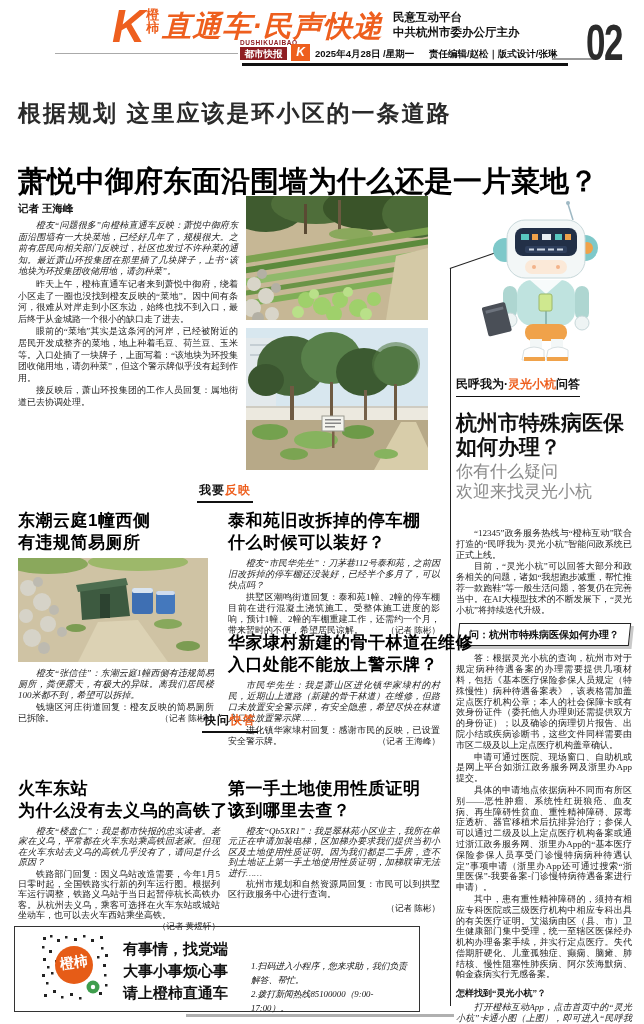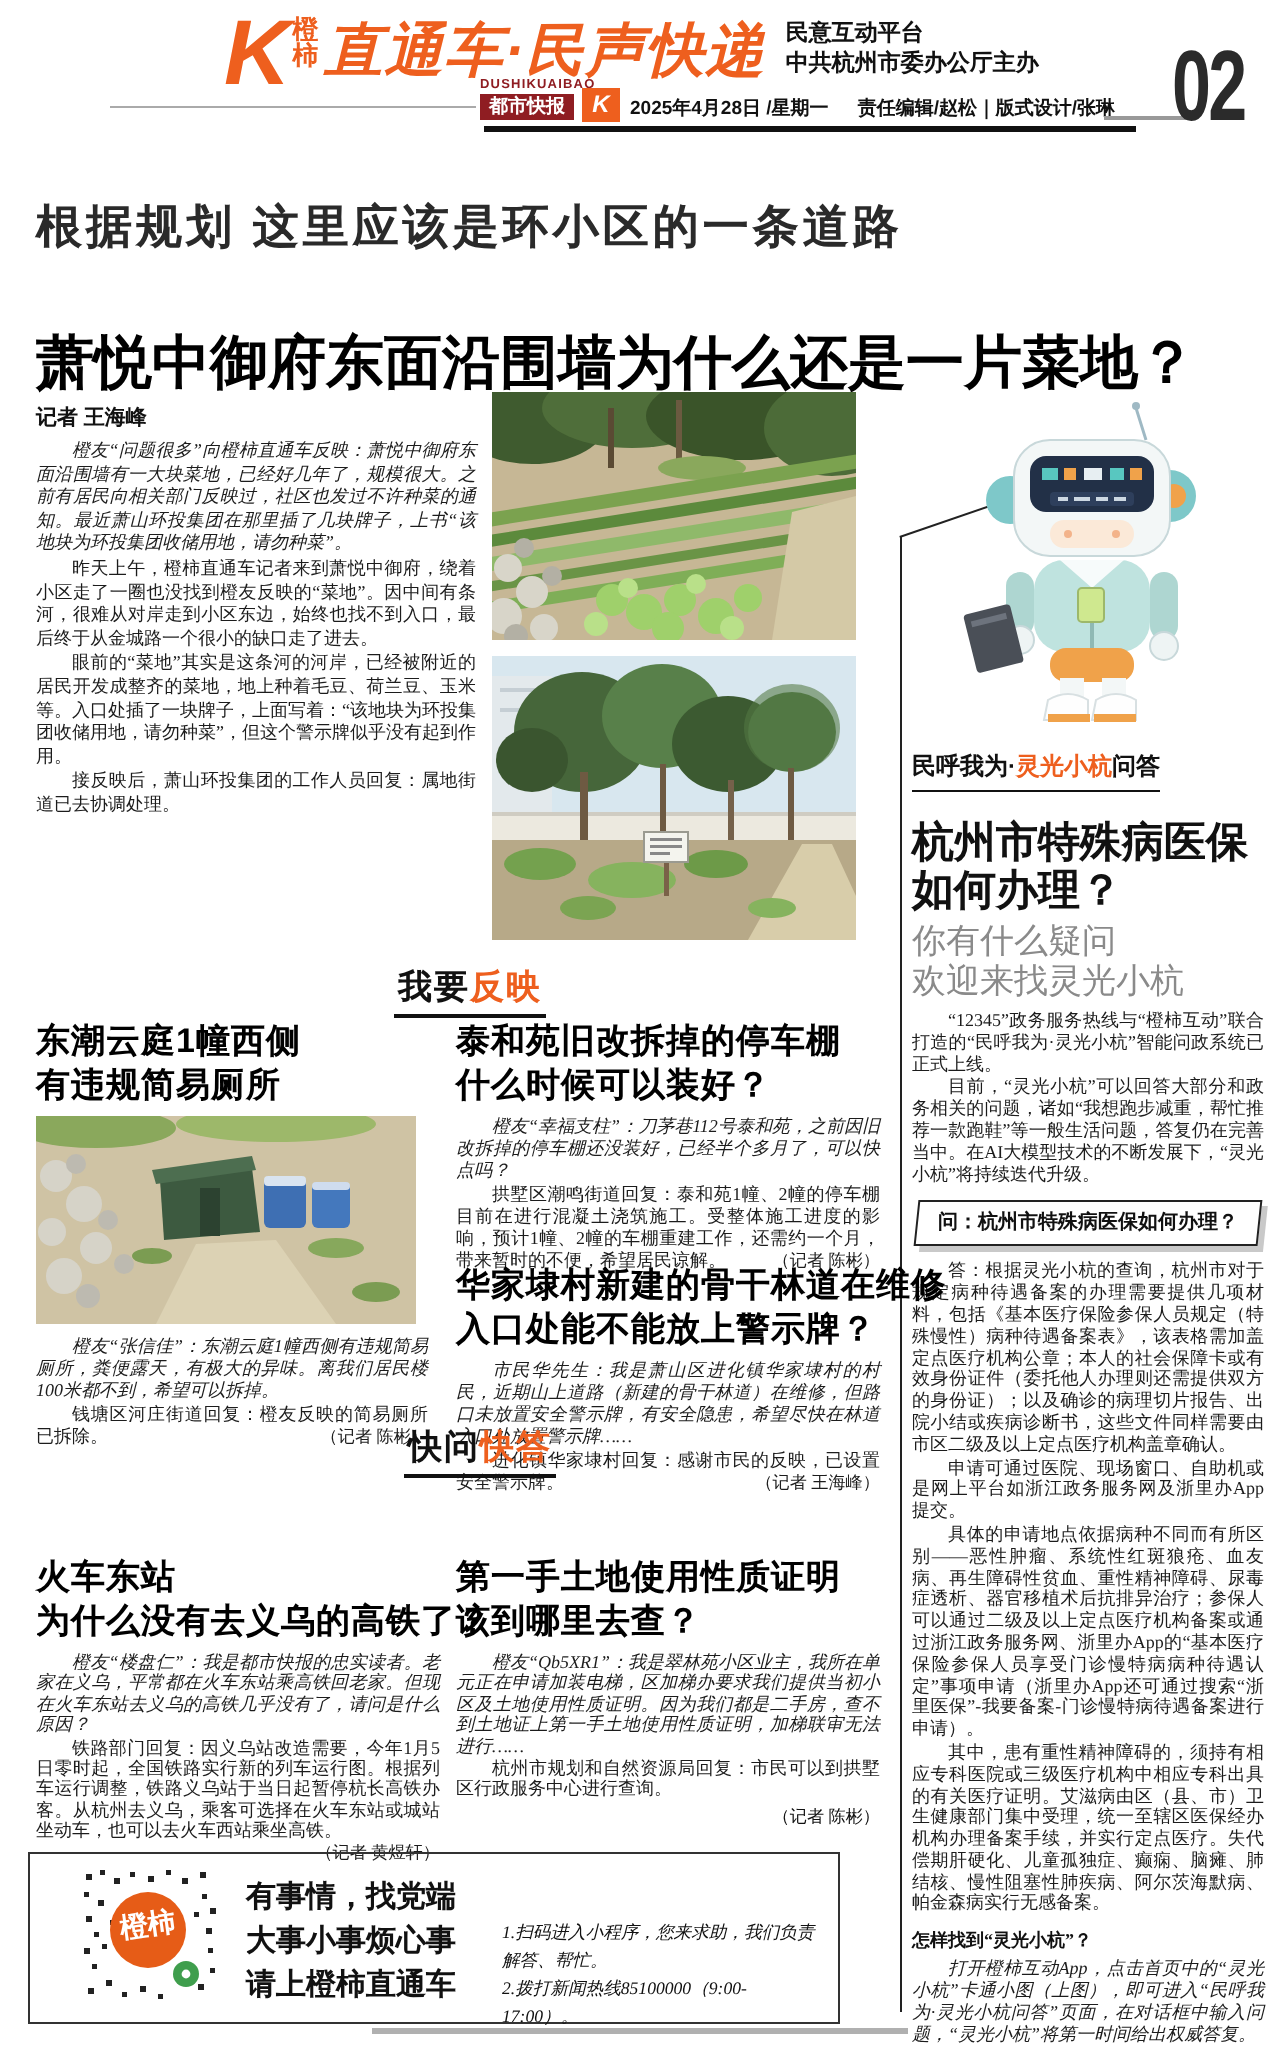--- a/index.html
+++ b/index.html
@@ -4,21 +4,21 @@
 <style>
   html,body{margin:0;padding:0;background:#e9e9e9;}
   #page{position:relative;width:644px;height:1024px;background:#ffffff;overflow:hidden;
         font-family:"Liberation Sans","DejaVu Sans",sans-serif;color:#111;}
   .abs{position:absolute;}
   .serif{font-family:"Liberation Serif","DejaVu Serif",serif;}
   .p{font-size:9px;line-height:11px;text-align:justify;text-indent:2em;margin:0 0 1px 0;color:#1c1c1c;}
   .p.kai{font-style:italic;}
   .rep{float:right;font-style:normal;font-size:8.6px;}
   .orange{color:#ee5f1e;}
-  .sec-label{font-size:17px;font-weight:800;letter-spacing:1px;border-bottom:2px solid #111;padding:0 2px 2px 2px;}
+  .sec-label{font-size:12px;font-weight:800;letter-spacing:1px;border-bottom:2px solid #111;padding:0 2px 2px 2px;}
   .art-title{font-size:17px;font-weight:800;line-height:22px;color:#000;letter-spacing:0.5px;}
   .masthead{display:flex;align-items:flex-start;}
   .mh-k{font-size:46px;font-weight:900;font-style:italic;color:#ee5f1e;line-height:40px;}
   .mh-small{width:15px;font-size:13px;font-weight:800;color:#ee5f1e;line-height:13px;margin:2px 1px 0 1px;word-break:break-all;}
   .mh-rest{font-size:29px;font-weight:900;font-style:italic;color:#ee5f1e;line-height:40px;letter-spacing:1px;}
   .mh-tag{margin-left:10px;margin-top:4px;font-size:11.5px;font-weight:700;color:#111;line-height:15px;}
   .qbox{width:170px;height:21px;border:1px solid #222;box-shadow:3px 3px 0 #c9c9c9;transform:skewX(-6deg);background:#fff;}
   .qbox span{display:block;transform:skewX(6deg);font-size:10px;font-weight:700;line-height:21px;text-align:center;}
   .right-col .p{line-height:10.8px;}
   .photo-frame{display:block;}
@@ -188,21 +188,21 @@
   </div>
 
   <div class="abs right-col" style="left:456px;top:374px;width:176px;">
     <div style="display:inline-block;border-bottom:1.5px solid #111;padding-bottom:3px;font-size:12px;font-weight:800;">
       <span>民呼我为·</span><span class="orange">灵光小杭</span><span>问答</span>
     </div>
     <div style="margin-top:14px;font-size:21px;font-weight:900;line-height:24px;">杭州市特殊病医保</div>
     <div style="font-size:21px;font-weight:900;line-height:24px;">如何办理？</div>
     <div style="margin-top:3px;font-size:17px;font-weight:500;color:#8a8a8a;line-height:20px;">你有什么疑问</div>
     <div style="font-size:17px;font-weight:500;color:#8a8a8a;line-height:20px;">欢迎来找灵光小杭</div>
-    <div class="serif" style="margin-top:4px;">
+    <div class="serif" style="margin-top:26px;">
       <p class="p">“12345”政务服务热线与“橙柿互动”联合打造的“民呼我为·灵光小杭”智能问政系统已正式上线。</p>
       <p class="p">目前，“灵光小杭”可以回答大部分和政务相关的问题，诸如“我想跑步减重，帮忙推荐一款跑鞋”等一般生活问题，答复仍在完善当中。在AI大模型技术的不断发展下，“灵光小杭”将持续迭代升级。</p>
     </div>
     <div class="qbox" style="margin:8px 0 7px 2px;">
       <span>问：杭州市特殊病医保如何办理？</span>
     </div>
     <div class="serif">
       <p class="p">答：根据灵光小杭的查询，杭州市对于规定病种待遇备案的办理需要提供几项材料，包括《基本医疗保险参保人员规定（特殊慢性）病种待遇备案表》，该表格需加盖定点医疗机构公章；本人的社会保障卡或有效身份证件（委托他人办理则还需提供双方的身份证）；以及确诊的病理切片报告、出院小结或疾病诊断书，这些文件同样需要由市区二级及以上定点医疗机构盖章确认。</p>
       <p class="p">申请可通过医院、现场窗口、自助机或是网上平台如浙江政务服务网及浙里办App提交。</p>
       <p class="p">具体的申请地点依据病种不同而有所区别——恶性肿瘤、系统性红斑狼疮、血友病、再生障碍性贫血、重性精神障碍、尿毒症透析、器官移植术后抗排异治疗；参保人可以通过二级及以上定点医疗机构备案或通过浙江政务服务网、浙里办App的“基本医疗保险参保人员享受门诊慢特病病种待遇认定”事项申请（浙里办App还可通过搜索“浙里医保”-我要备案-门诊慢特病待遇备案进行申请）。</p>
@@ -255,21 +255,21 @@
   <div class="abs serif" style="left:18px;top:668px;width:196px;">
     <p class="p kai">橙友“张信佳”：东潮云庭1幢西侧有违规简易厕所，粪便露天，有极大的异味。离我们居民楼100米都不到，希望可以拆掉。</p>
     <p class="p"><span>钱塘区河庄街道回复：橙友反映的简易厕所已拆除。</span><span class="rep">（记者 陈彬）</span></p>
   </div>
 
   <div class="abs art-title" style="left:228px;top:510px;">
     <div>泰和苑旧改拆掉的停车棚</div>
     <div>什么时候可以装好？</div>
   </div>
   <div class="abs serif" style="left:228px;top:558px;width:212px;">
-    <p class="p kai">橙友“幸福支柱”：刀茅巷112号泰和苑，之前因旧改拆掉的停车棚还没装好，已经半个多月了，可以快点吗？</p>
+    <p class="p kai">橙友“市民华先生”：刀茅巷112号泰和苑，之前因旧改拆掉的停车棚还没装好，已经半个多月了，可以快点吗？</p>
     <p class="p"><span>拱墅区潮鸣街道回复：泰和苑1幢、2幢的停车棚目前在进行混凝土浇筑施工。受整体施工进度的影响，预计1幢、2幢的车棚重建工作，还需约一个月，带来暂时的不便，希望居民谅解。</span><span class="rep">（记者 陈彬）</span></p>
   </div>
 
   <div class="abs art-title" style="left:228px;top:632px;">
     <div>华家埭村新建的骨干林道在维修</div>
     <div>入口处能不能放上警示牌？</div>
   </div>
   <div class="abs serif" style="left:228px;top:680px;width:212px;">
     <p class="p kai">市民华先生：我是萧山区进化镇华家埭村的村民，近期山上道路（新建的骨干林道）在维修，但路口未放置安全警示牌，有安全隐患，希望尽快在林道入口处放置警示牌……</p>
     <p class="p"><span>进化镇华家埭村回复：感谢市民的反映，已设置安全警示牌。</span><span class="rep">（记者 王海峰）</span></p>

